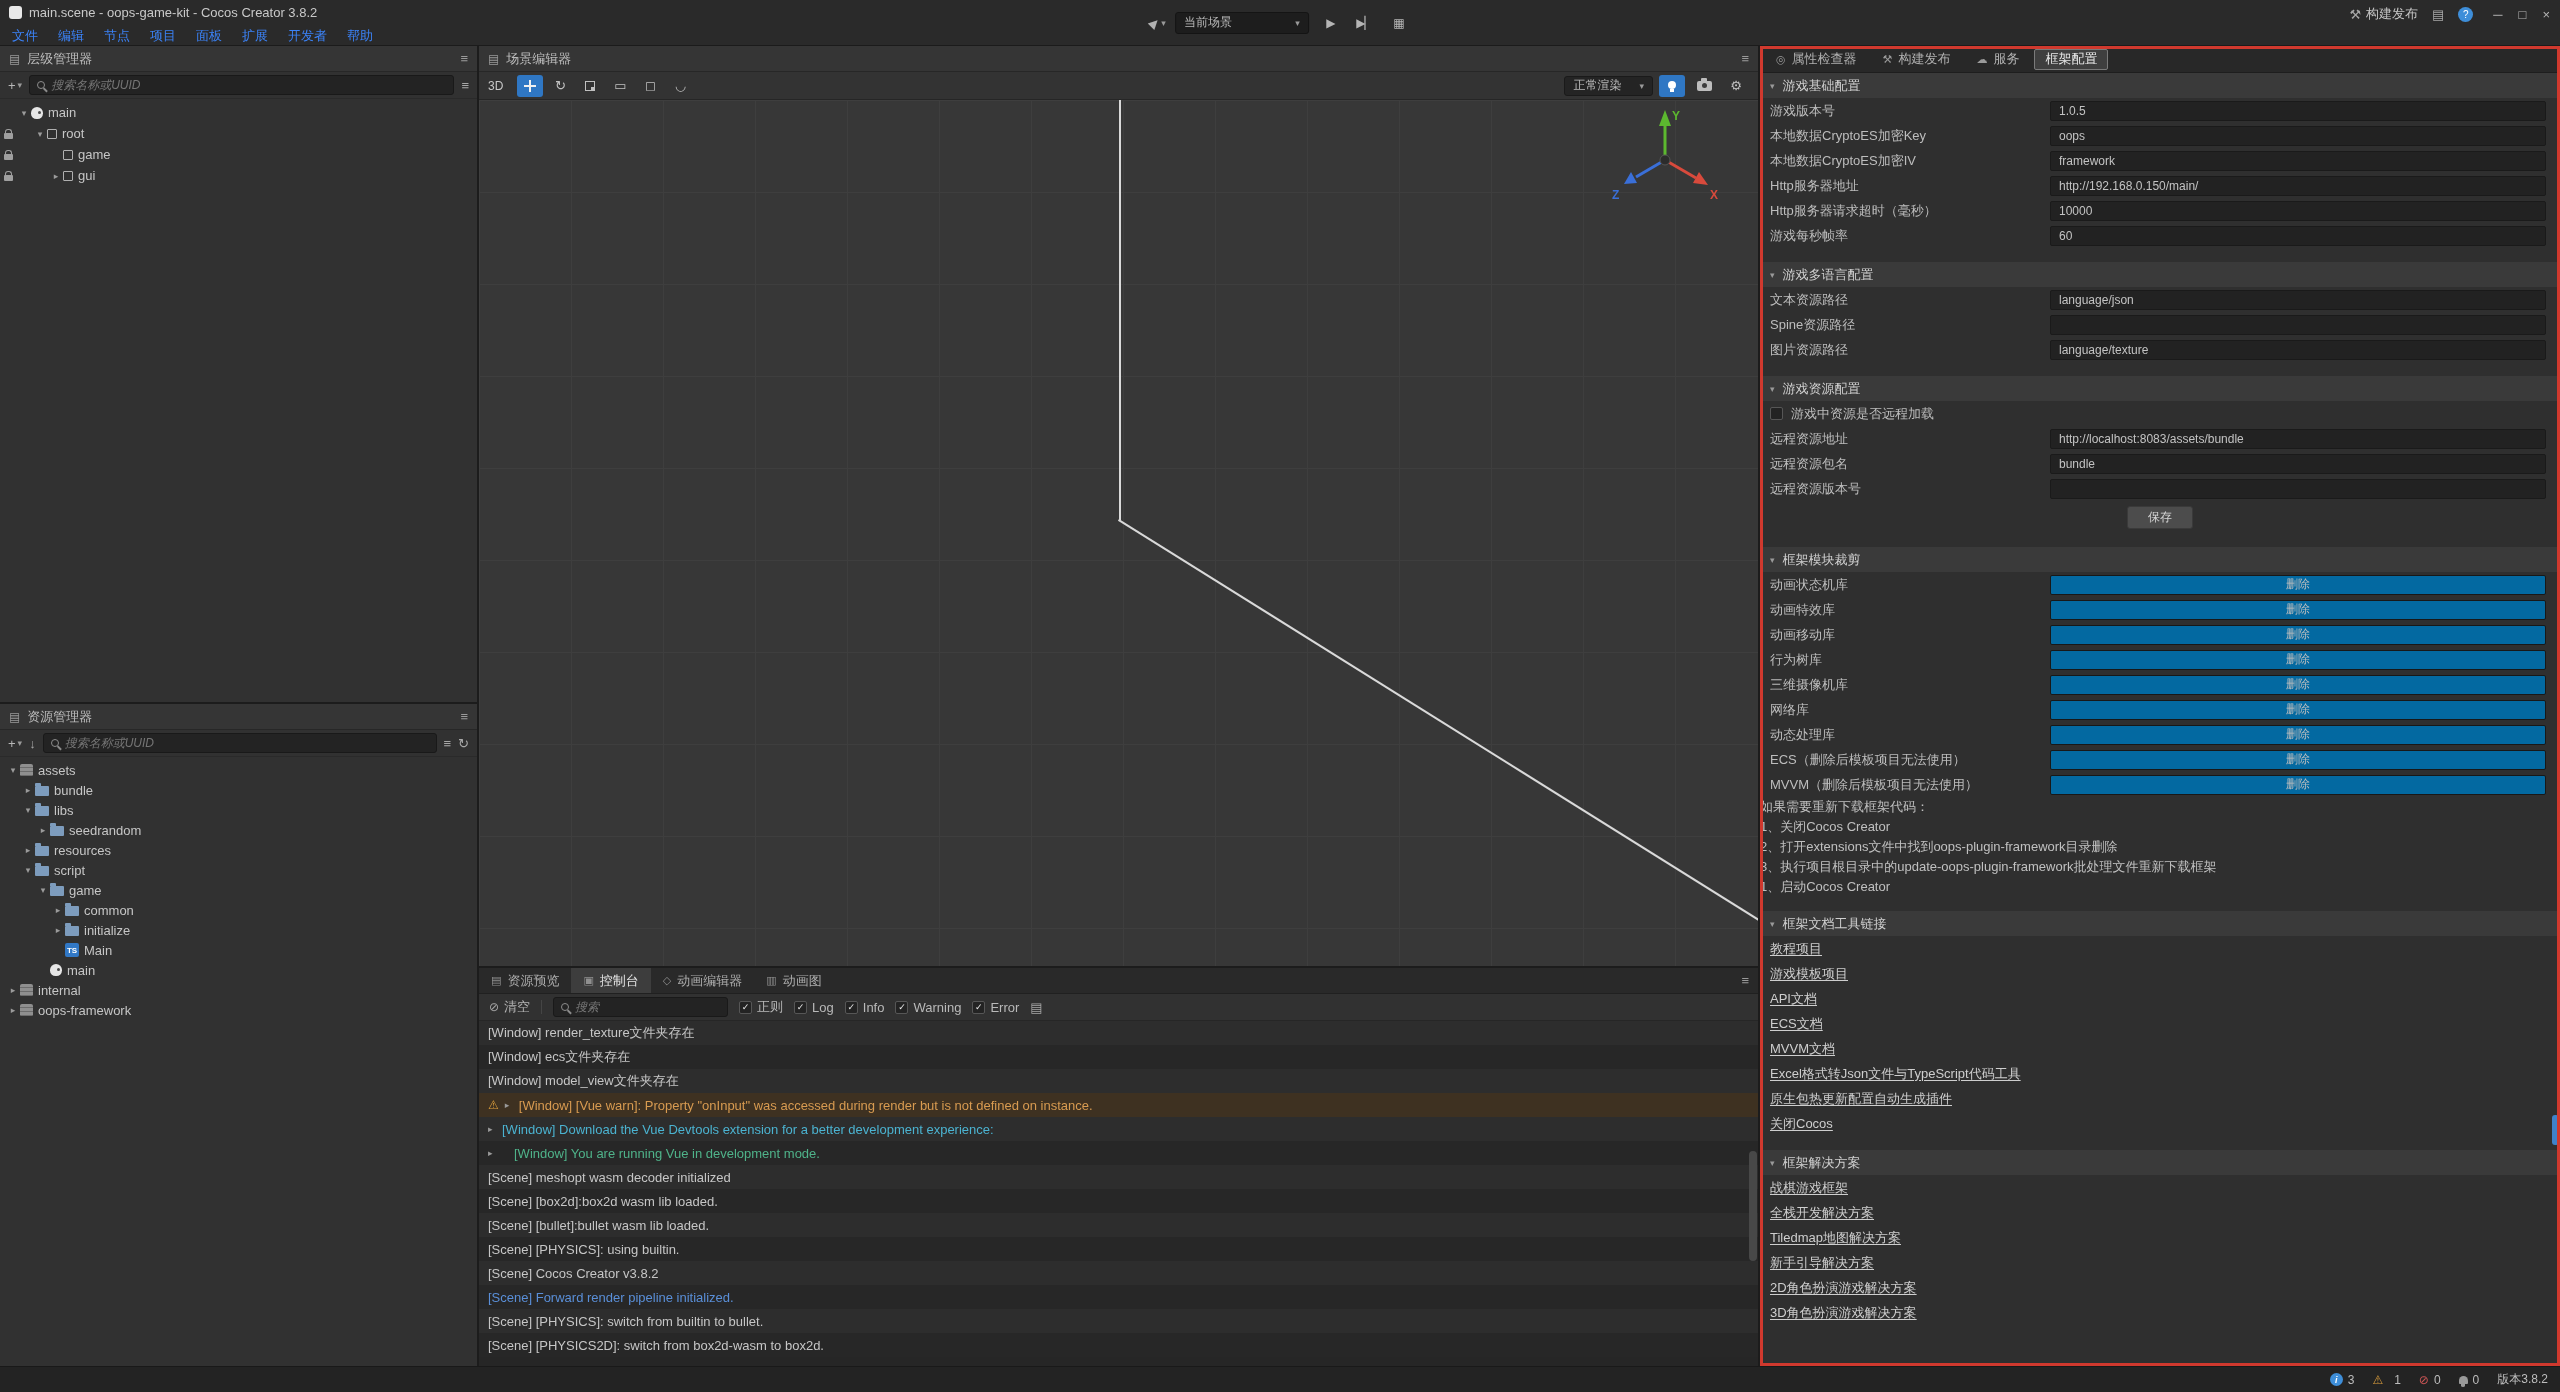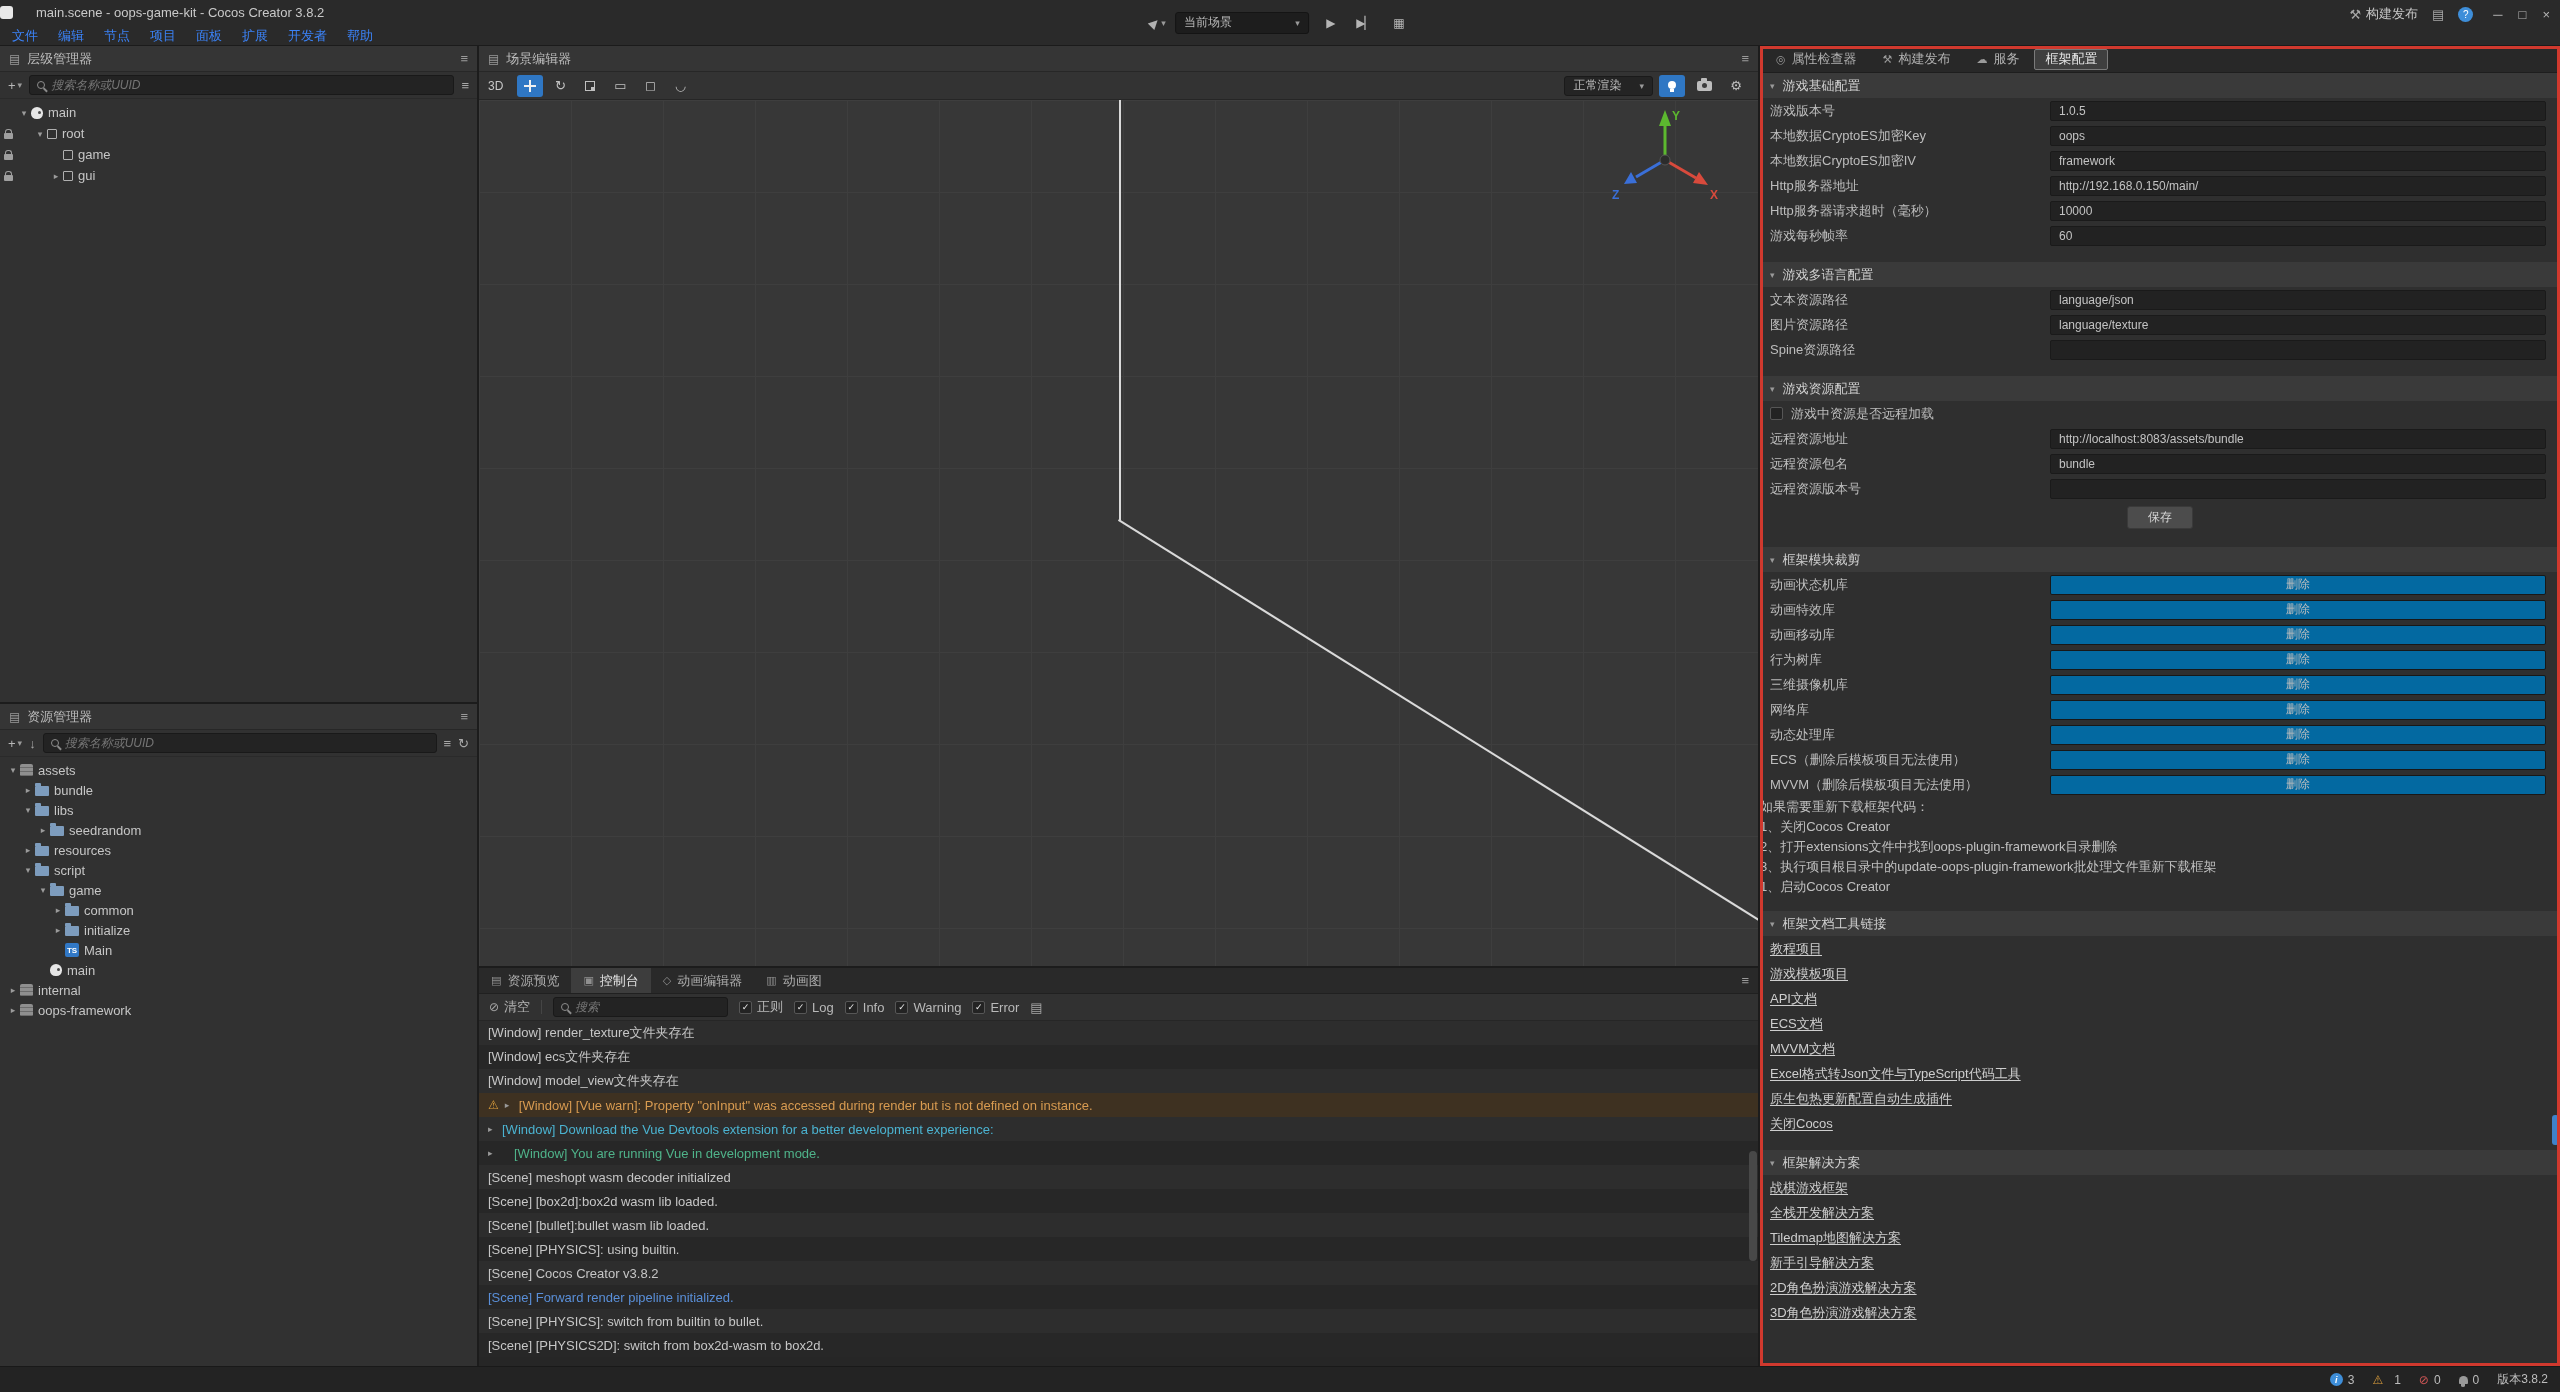--- a/index.html
+++ b/index.html
@@ -2,21 +2,21 @@
 <html><head>
 <meta charset="utf-8">
 <style>
   * { margin:0; pad:0; padding:0; box-sizing:border-box; }
   html,body { width:2560px; height:1392px; overflow:hidden; background:#1e1e1e;
     font-family:"Liberation Sans","DejaVu Sans",sans-serif; font-size:13px; color:#bdbdbd; cursor:default; }
   .app { width:2560px; height:1392px; display:flex; flex-direction:column; background:#2a2a2a; }
 
   
   .topbar { height:46px; flex:none; background:#2a2a2a; border-bottom:1px solid #1b1b1b; position:relative; z-index:5; }
-  .title-row { height:25px; display:flex; align-items:center; gap:23px; }
+  .title-row { height:25px; display:flex; align-items:center; gap:7px; padding-left:9px; }
   .app-icon { width:13px; height:13px; border-radius:3px; background:#e8e8e8; flex:none; }
   .window-title { font-size:13px; color:#c9c9c9; white-space:nowrap; }
   .menu-row { height:21px; display:flex; align-items:center; padding-left:2px; }
   .menu-item { padding:0 10px; height:100%; display:flex; align-items:center; font-size:13px; color:#3b82f6; cursor:pointer; }
   .center-controls { position:absolute; left:50%; top:50%; transform:translate(-50%,-50%); display:flex; align-items:center; gap:9px; }
   .plane-icon { display:inline-block; transform:rotate(-45deg); font-size:12px; color:#b2b2b2; }
   .mini-caret { font-size:9px; color:#9a9a9a; }
   .platform-btn { display:flex; align-items:center; gap:3px; cursor:pointer; }
   .scene-select { width:134px; height:22px; background:#1d1d1d; border:1px solid #141414; border-radius:3px; display:flex; align-items:center; justify-content:space-between; padding:0 8px; font-size:12px; color:#b9b9b9; cursor:pointer; }
   .tb-btn { width:25px; height:22px; border-radius:3px; display:flex; align-items:center; justify-content:center; color:#b5b5b5; font-size:12px; cursor:pointer; letter-spacing:-1px; }
@@ -581,26 +581,26 @@
           </div>
           <div class="section-header gap">
             <span class="sec-arrow">▾</span>
             <span class="sec-title">游戏多语言配置</span>
           </div>
           <div class="prop-row">
             <div class="prop-label">文本资源路径</div>
             <input type="text" class="prop-input" value="language/json" style="">
           </div>
           <div class="prop-row">
+            <div class="prop-label">Spine资源路径</div>
+            <input type="text" class="prop-input" style="">
+          </div>
+          <div class="prop-row">
             <div class="prop-label">图片资源路径</div>
             <input type="text" class="prop-input" value="language/texture" style="">
-          </div>
-          <div class="prop-row">
-            <div class="prop-label">Spine资源路径</div>
-            <input type="text" class="prop-input" style="">
           </div>
           <div class="section-header gap">
             <span class="sec-arrow">▾</span>
             <span class="sec-title">游戏资源配置</span>
           </div>
           <div class="prop-row">
             <span class="checkbox"></span>
             <span class="cb-label">游戏中资源是否远程加载</span>
           </div>
           <div class="prop-row">

